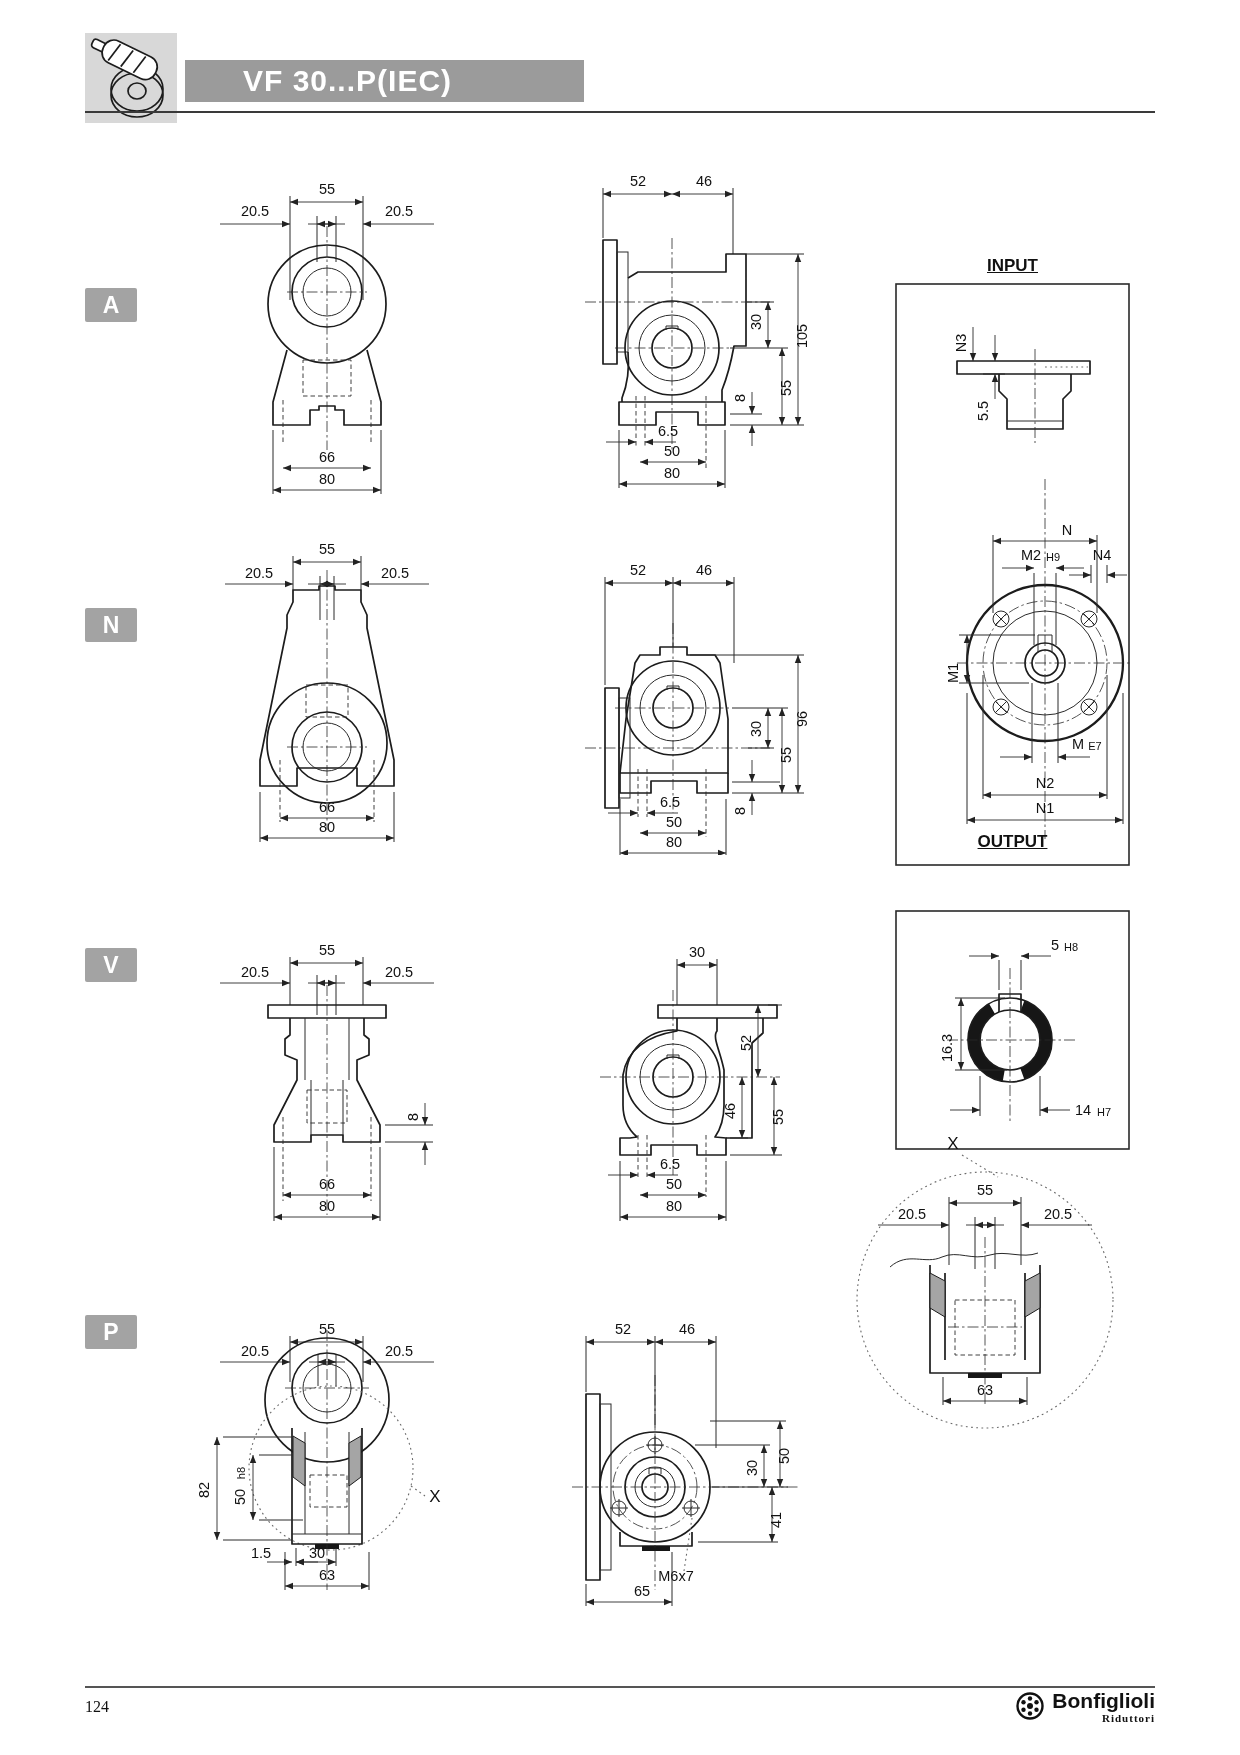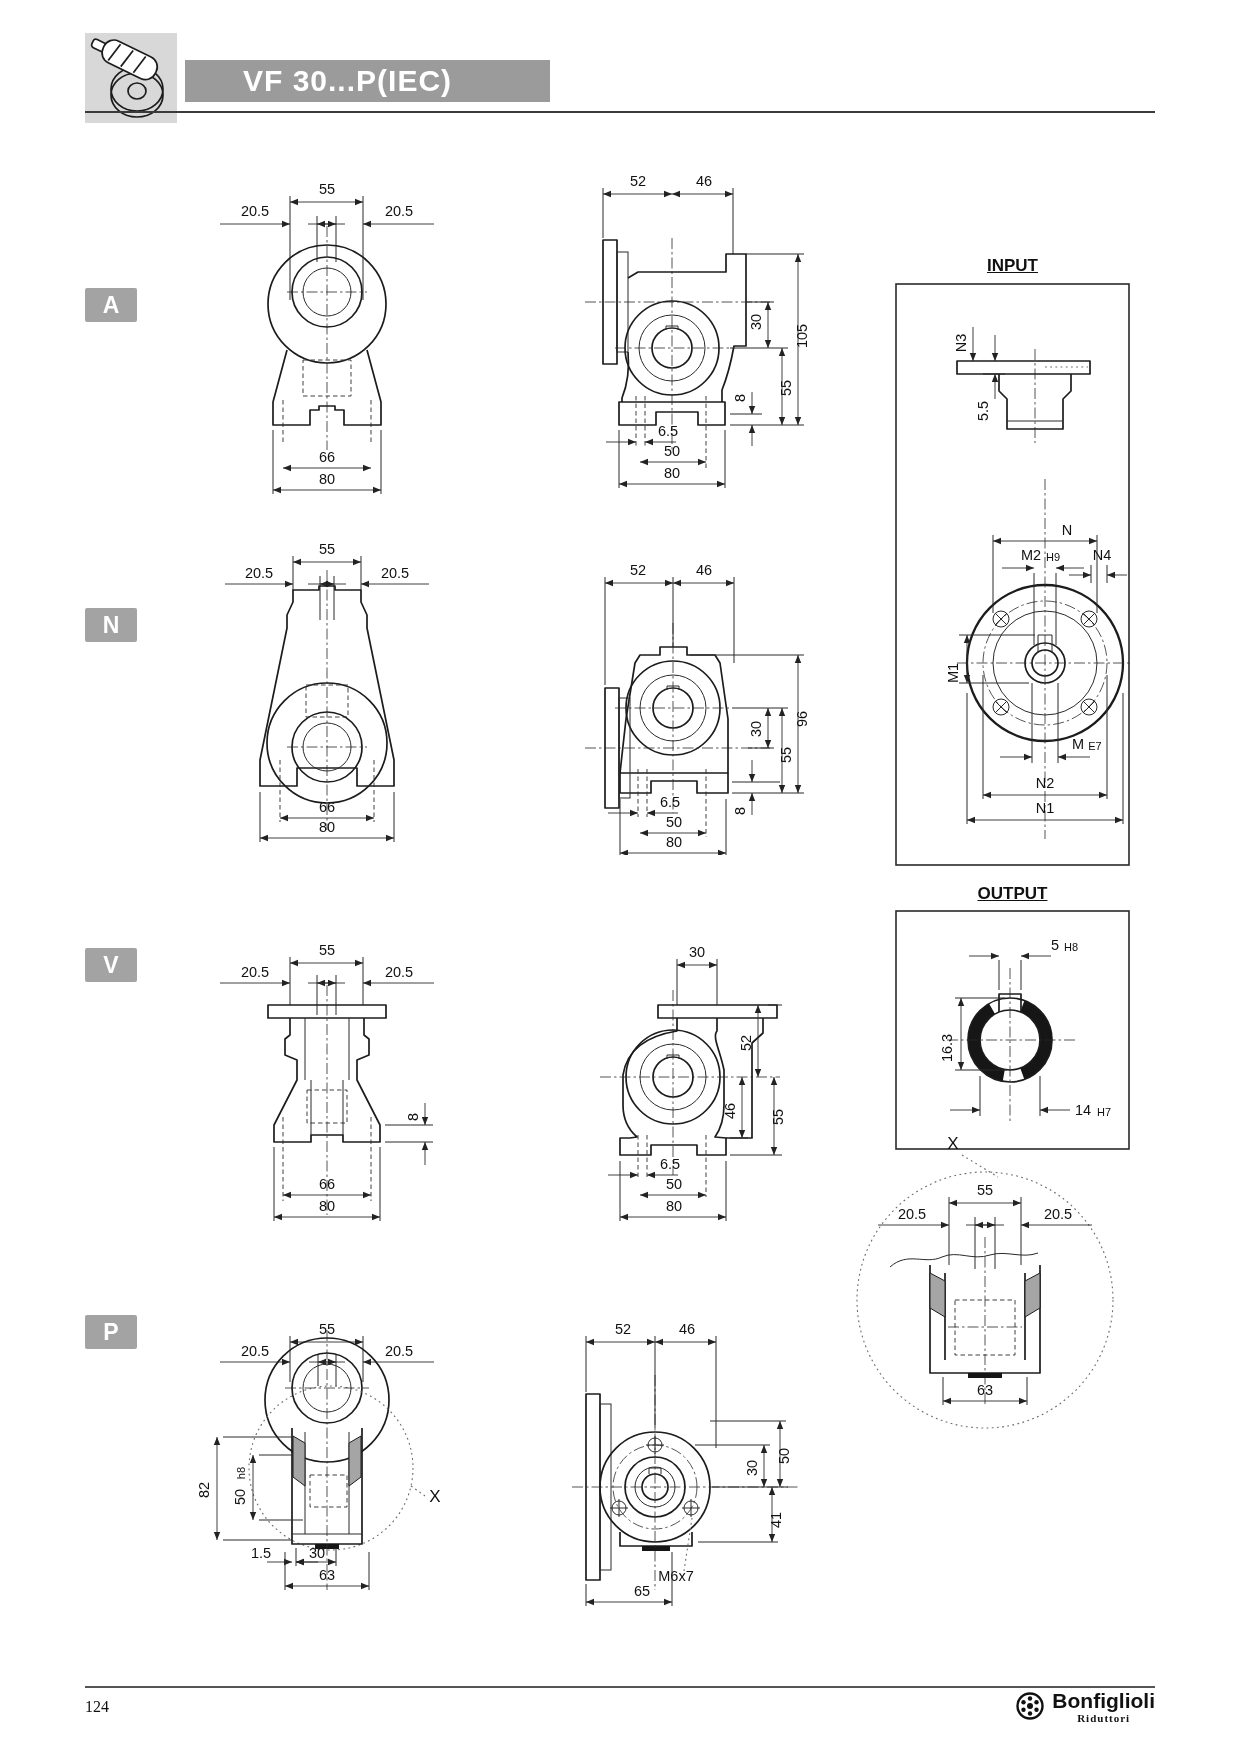--- a/index.html
+++ b/index.html
@@ -1,30 +1,30 @@
 <!DOCTYPE html>
 <html><head>
 <meta charset="utf-8">
 <style>
   html,body{margin:0;padding:0;background:#fff;}
   .page{position:relative;width:1240px;height:1755px;background:#fff;overflow:hidden;
         font-family:"Liberation Sans",sans-serif;}
   .abs{position:absolute;}
   .icon-box{left:85px;top:33px;width:92px;height:90px;background:#d8d8d8;}
-  .titlebar{left:185px;top:60px;width:365px;height:42px;background:#9b9b9b;color:#fff;
+  .titlebar{left:185px;top:60px;width:399px;height:42px;background:#9b9b9b;color:#fff;
             font-size:30px;font-weight:bold;line-height:42px;padding-left:58px;box-sizing:border-box;
             letter-spacing:1px;}
   .top-rule{left:85px;top:111px;width:1070px;height:2px;background:#3a3a3a;}
   .badge{left:85px;width:52px;height:34px;background:#a3a3a3;color:#fff;font-size:23px;
          font-weight:bold;text-align:center;line-height:34px;border-radius:2px;}
   .boxtitle{width:235px;text-align:center;font-size:17px;font-weight:bold;color:#111;text-decoration:underline;}
   .foot-rule{left:85px;top:1686px;width:1070px;height:2px;background:#555;}
   .pagenum{left:85px;top:1698px;font-size:16px;color:#111;font-family:Liberation Serif, serif;}
   .logo{right:85px;top:1690px;display:flex;align-items:flex-start;gap:6px;}
-  .logo .bt{display:flex;flex-direction:column;align-items:center;}
+  .logo .bt{display:flex;flex-direction:column;align-items:flex-end;}
   .logo .b1{font-size:21px;font-weight:bold;color:#111;line-height:22px;}
   .logo .b2{font-size:11px;font-weight:bold;color:#111;letter-spacing:1px;font-family:Liberation Serif, serif;}
   
   .ol{fill:none;stroke:#1c1c1c;stroke-width:1.7;stroke-linejoin:round;}
   .ol2{fill:none;stroke:#1c1c1c;stroke-width:2.3;}
   .tn{fill:none;stroke:#2a2a2a;stroke-width:1;}
   .dm{fill:none;stroke:#2a2a2a;stroke-width:.9;}
   .cl{fill:none;stroke:#2a2a2a;stroke-width:.8;stroke-dasharray:11 3 2.5 3;}
   .hd{fill:none;stroke:#2a2a2a;stroke-width:.9;stroke-dasharray:4.5 3;}
   .dt{fill:none;stroke:#6a6a6a;stroke-width:1.1;stroke-dasharray:1.8 3.4;}
@@ -384,21 +384,21 @@
     <line class="dm" x1="128" y1="320" x2="158" y2="320" marker-end="url(#ar)"></line>
     <line class="dm" x1="198" y1="320" x2="167" y2="320" marker-end="url(#ar)"></line>
     <text class="d" x="194" y="334">50</text>
     <line class="dm" x1="160" y1="340" x2="226" y2="340" marker-start="url(#ar)" marker-end="url(#ar)"></line>
     <text class="d" x="194" y="356">80</text>
     <line class="dm" x1="140" y1="362" x2="246" y2="362" marker-start="url(#ar)" marker-end="url(#ar)"></line>
     <line class="tn" x1="140" y1="306" x2="140" y2="366"></line>
       <line class="tn" x1="246" y1="306" x2="246" y2="366"></line>
   </svg>
 
-  <div class="abs boxtitle" style="left:895px;top:884px">OUTPUT</div>
+  <div class="abs boxtitle" style="left:895px;top:832px">OUTPUT</div>
   <svg class="abs" style="left:895px;top:910px" width="235" height="240">
     <rect class="tn" x="1" y="1" width="233" height="238" style="stroke-width:1.6"></rect>
     <g>
       <path class="bk" d="M107.7,171.4 A42,42 0 0 1 94,93.6 L100,104 A30,30 0 0 0 109.8,159.5 Z"></path>
       <path class="bk" d="M129.4,90.5 A42,42 0 0 1 129.4,169.5 L125.3,158.2 A30,30 0 0 0 125.3,101.8 Z"></path>
       <circle class="ol" cx="115" cy="130" r="42"></circle>
       <circle class="ol" cx="115" cy="130" r="30"></circle>
       <path class="ol" d="M104,102 L104,84 L126,84 L126,102"></path>
       <line class="cl" x1="115" y1="58" x2="115" y2="212"></line>
       <line class="cl" x1="52" y1="130" x2="182" y2="130"></line>

